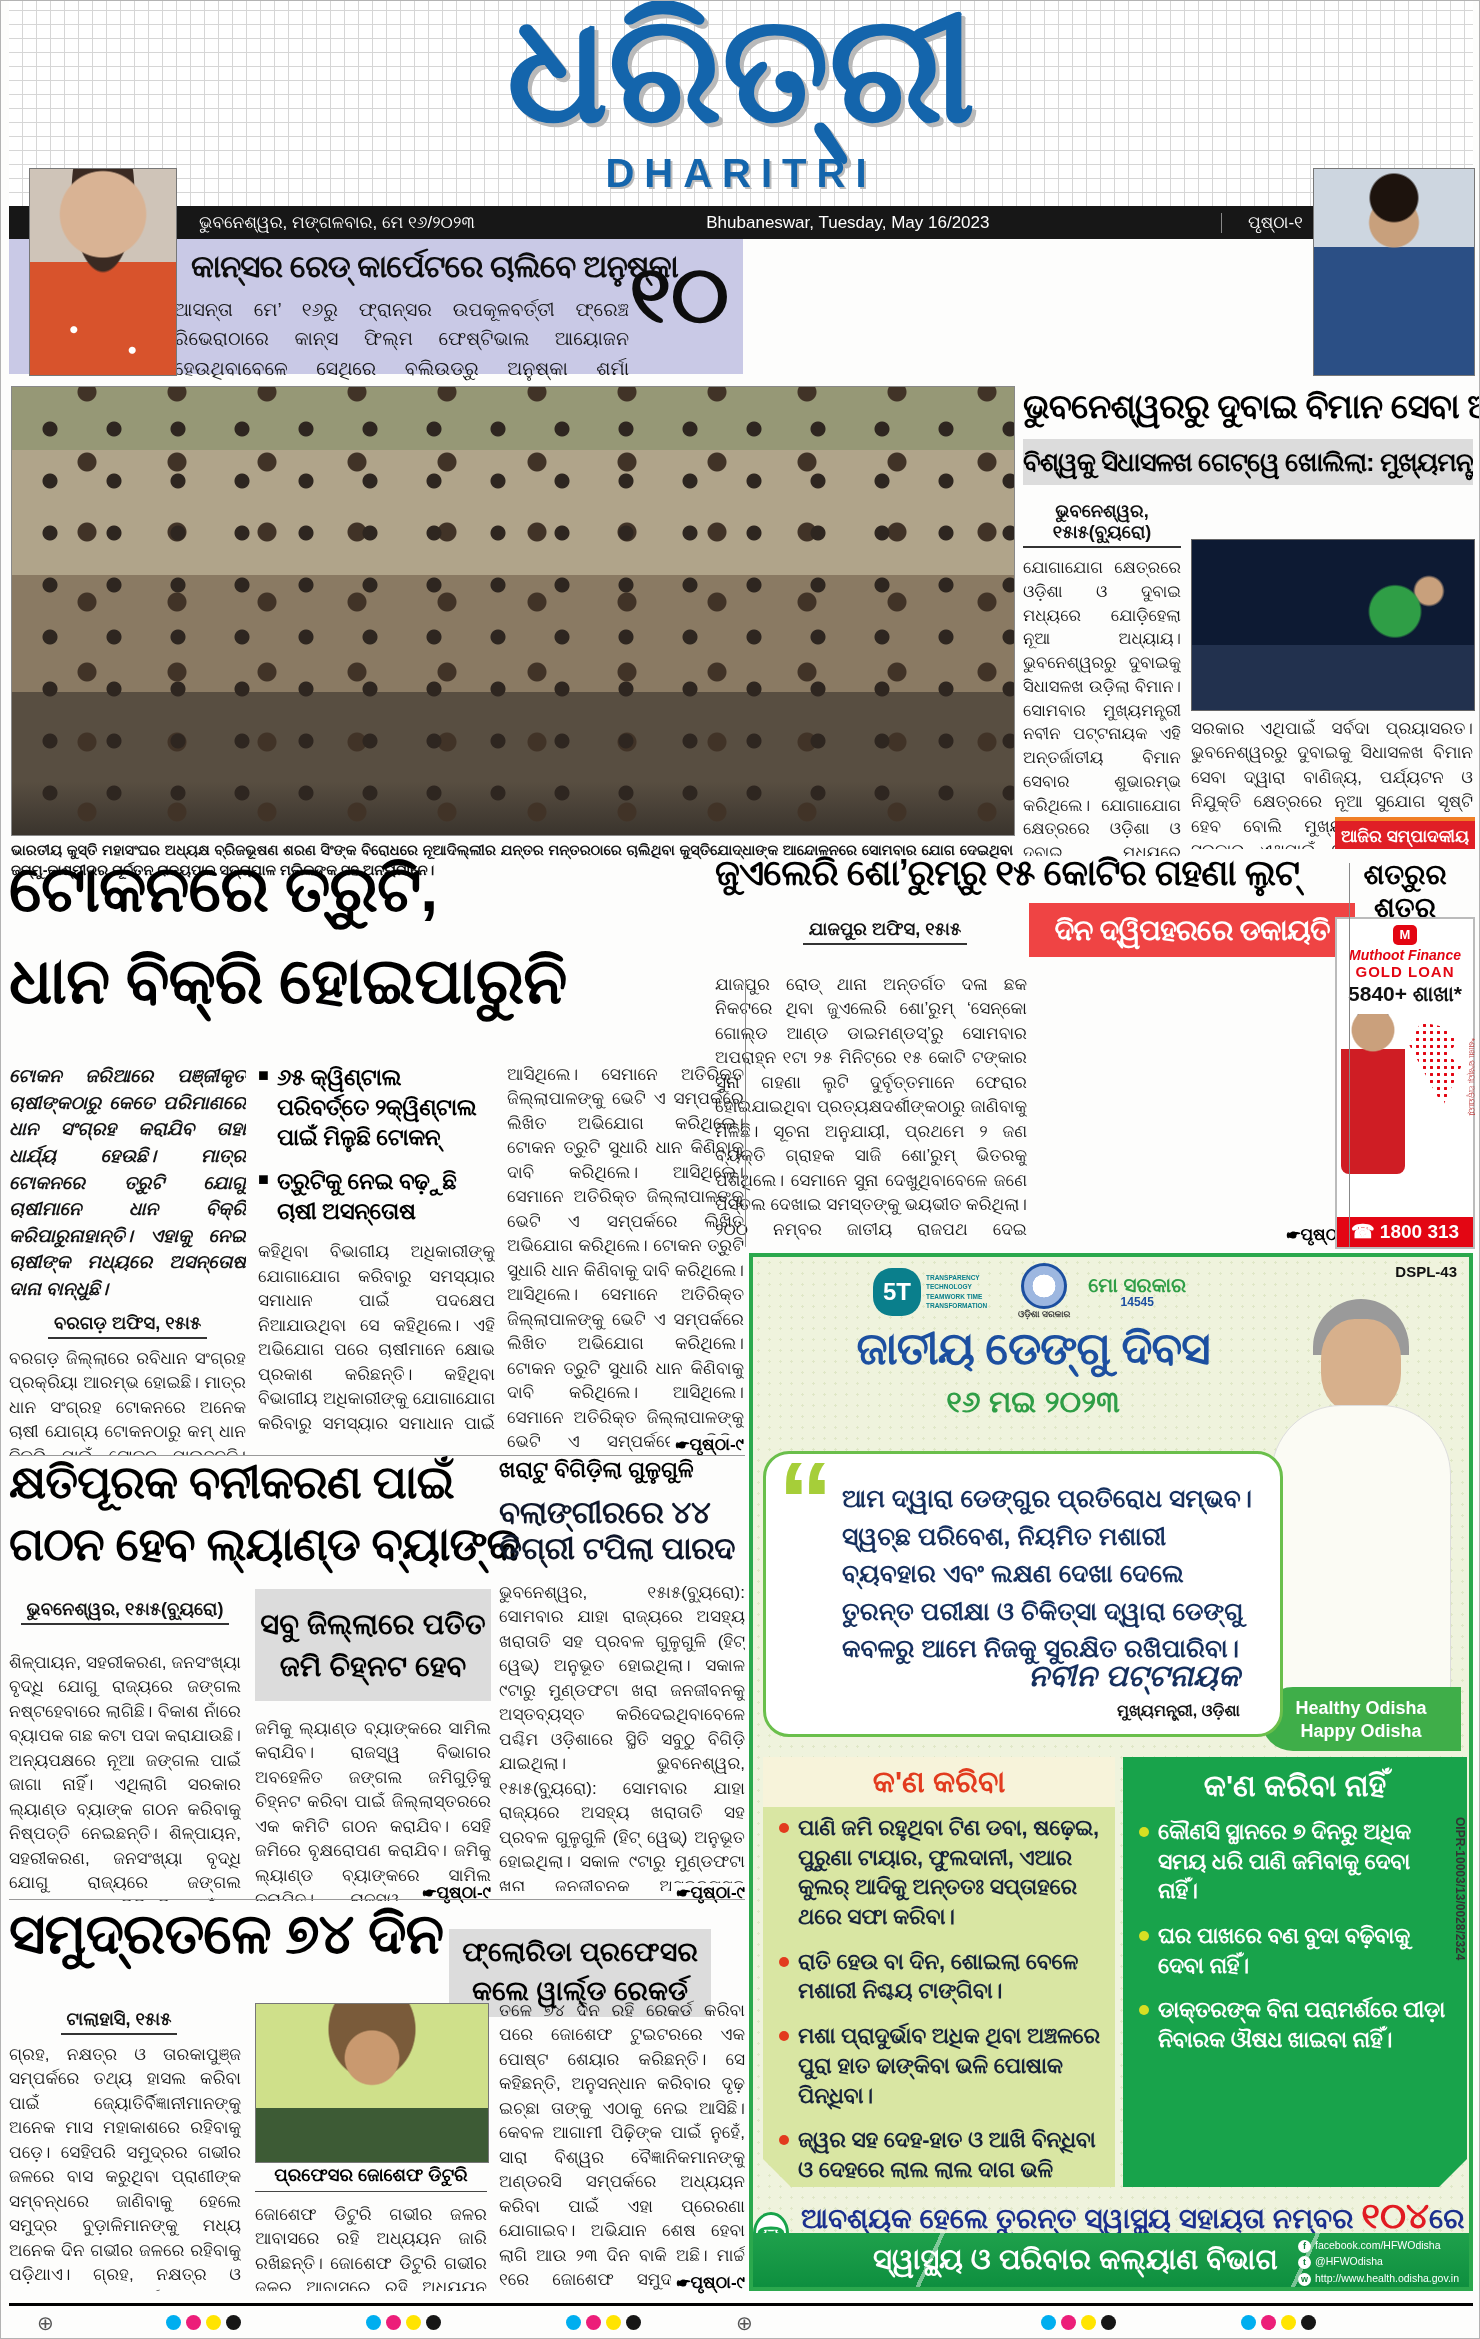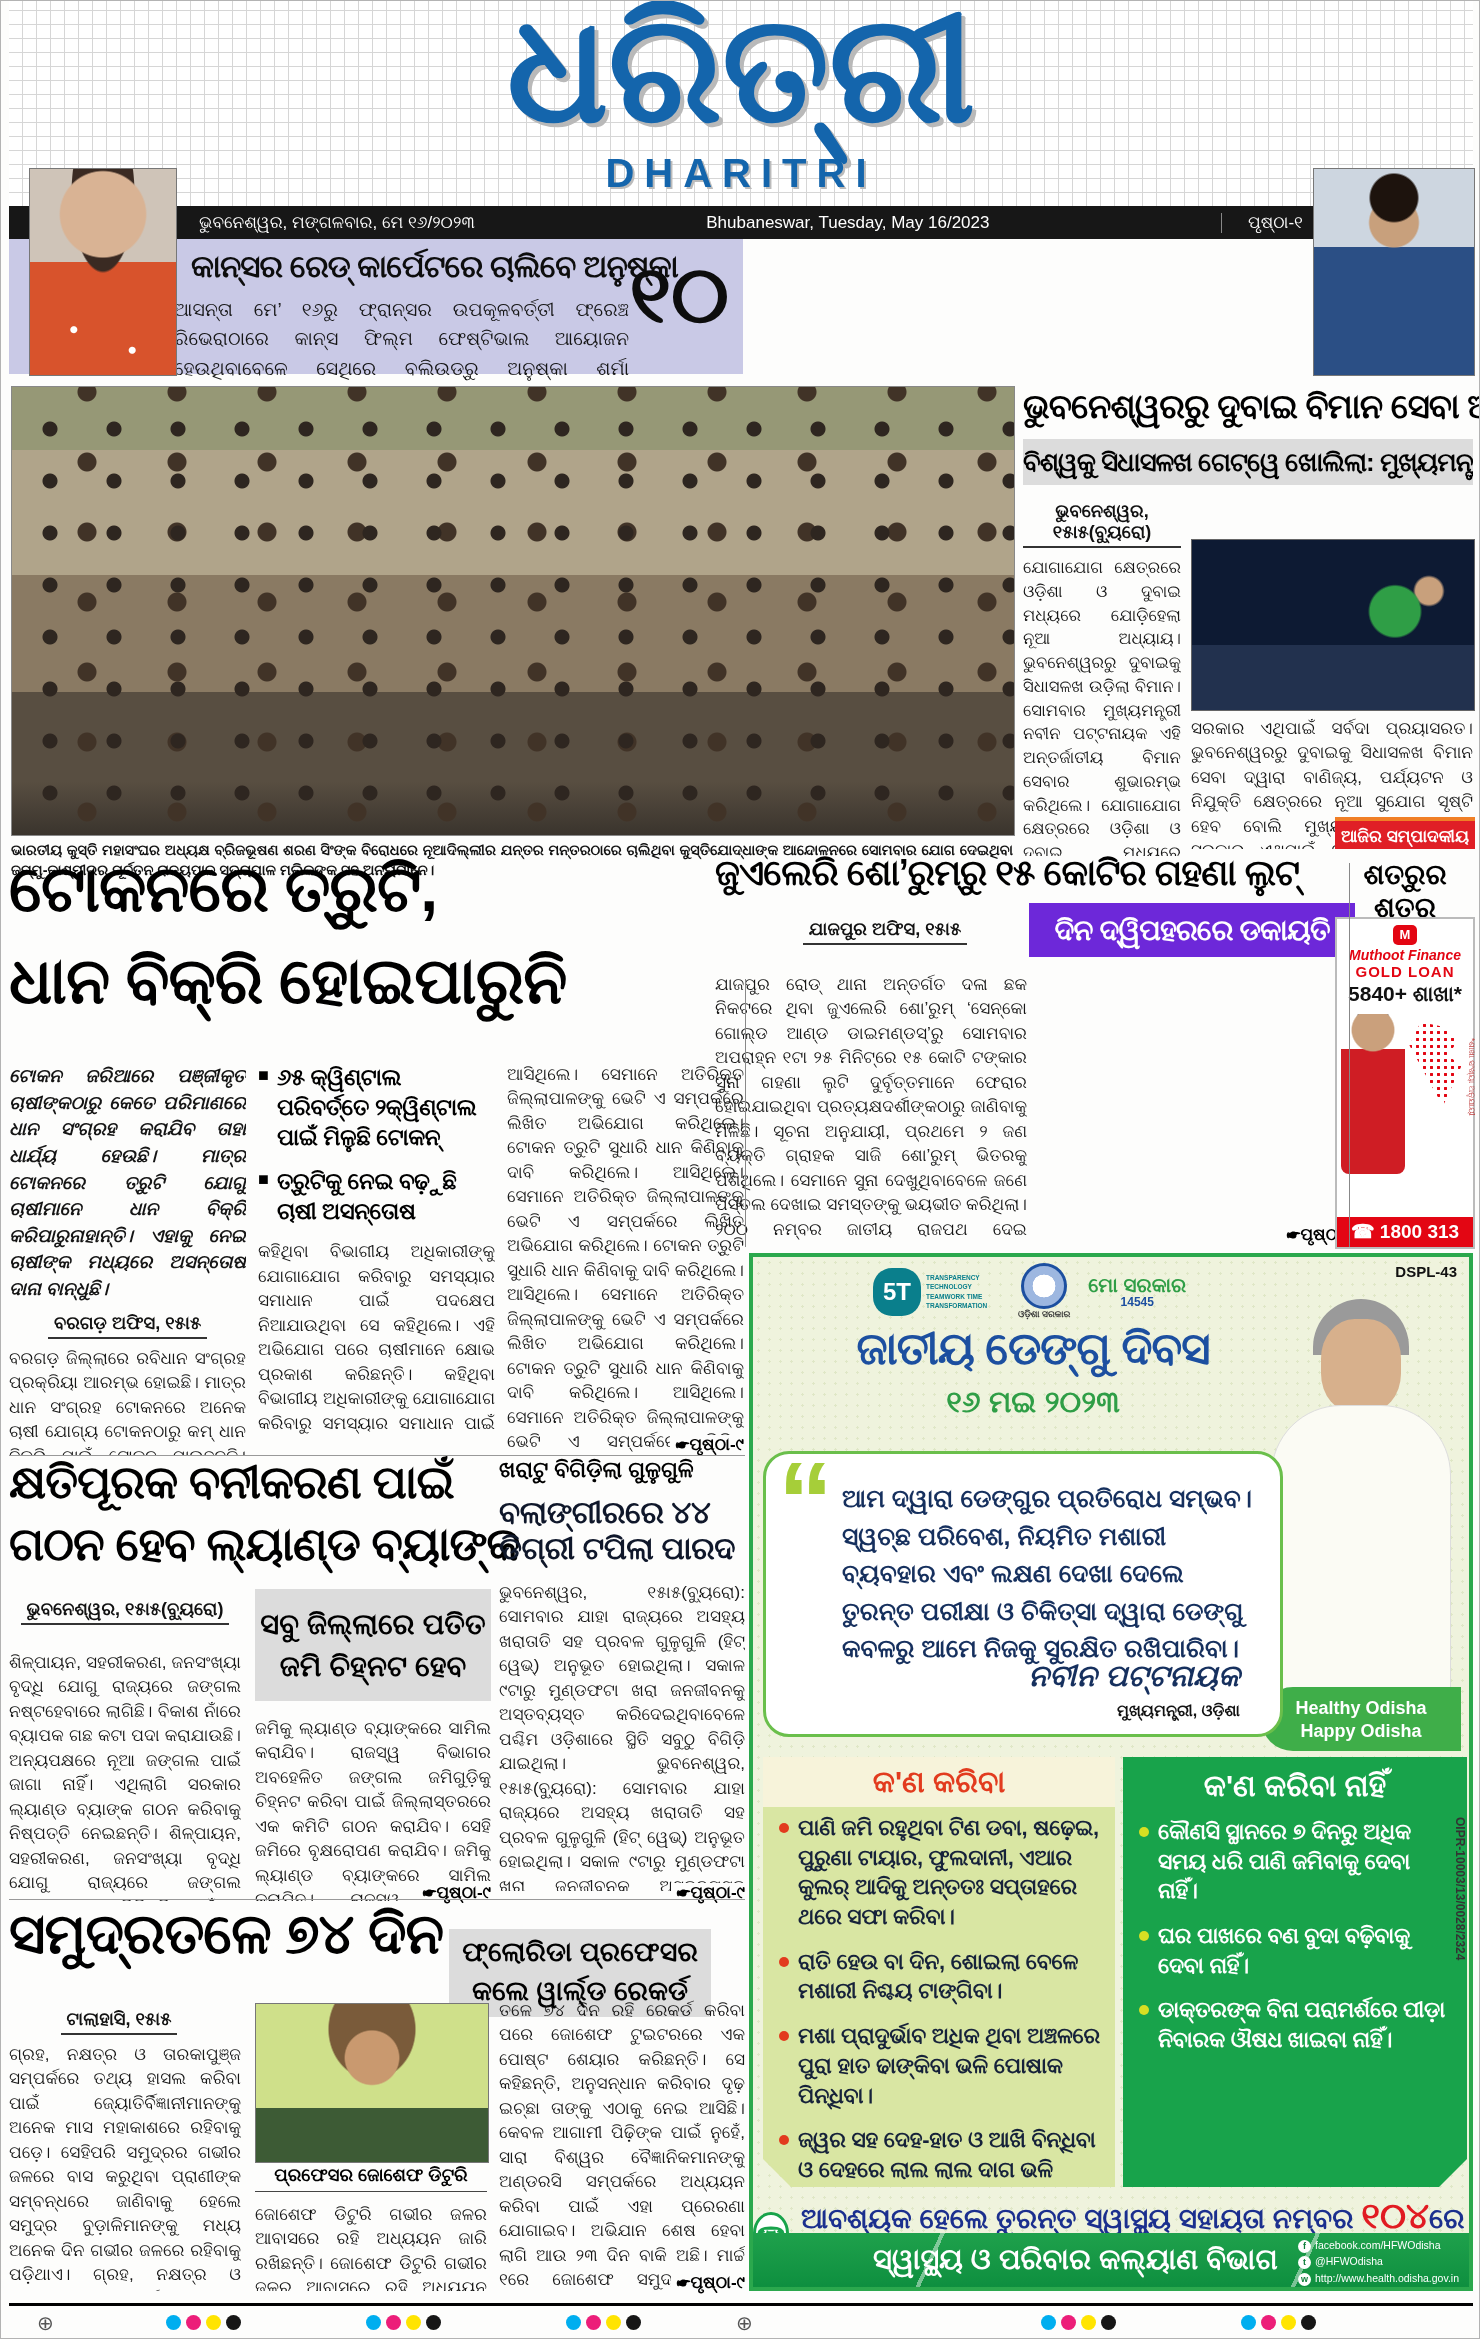--- a/index.html
+++ b/index.html
@@ -67,21 +67,21 @@
   .tk-h1b{top:88px;left:0;font-size:64px;}
   .tk-cols{top:202px;left:0;width:736px;height:392px;display:flex;gap:12px;}
   .tk-col{width:237px;height:100%;overflow:hidden;position:relative;}
   .bullet-item{display:flex;margin-bottom:14px;}
   .bullet-item .sq{font-size:18px;line-height:1.35;margin-right:8px;}
   .bullet-item .bx{font-size:23px;font-weight:bold;line-height:1.3;letter-spacing:-0.5px;}
   
   .jewel{left:706px;top:854px;width:640px;height:396px;margin-left:8px;}
   .jw-h1{top:0;left:0;width:100%;font-size:36px;}
   .jw-dl{top:64px;left:30px;width:280px;}
-  .jw-flag{top:48px;left:314px;width:326px;height:54px;background:#6d28d9;color:#fff;font-size:29px;font-weight:bold;
+  .jw-flag{top:48px;left:314px;width:326px;height:54px;background:#ef4444;color:#fff;font-size:29px;font-weight:bold;
            text-align:center;line-height:54px;letter-spacing:-1px;white-space:nowrap;}
   .jw-body{top:118px;left:0;width:640px;height:272px;column-count:2;column-gap:16px;position:absolute;}
   
   .ed-label{left:1334px;top:816px;width:140px;height:32px;background:#e01f26;border-top:4px solid #f07f26;color:#fff;
             font-size:17px;font-weight:bold;text-align:center;line-height:32px;box-sizing:border-box;white-space:nowrap;}
   .ed-title{left:1334px;top:858px;width:140px;font-size:28px;font-weight:bold;text-align:center;color:#000;}
   .muthoot{left:1334px;top:916px;width:140px;height:332px;background:#fff;border:2px solid #bbb;box-sizing:border-box;
            text-align:center;}
   .mt-logo{margin:6px auto 2px;width:24px;height:20px;background:#e30613;border-radius:5px;color:#fff;font-weight:bold;
            font-size:13px;line-height:20px;}

